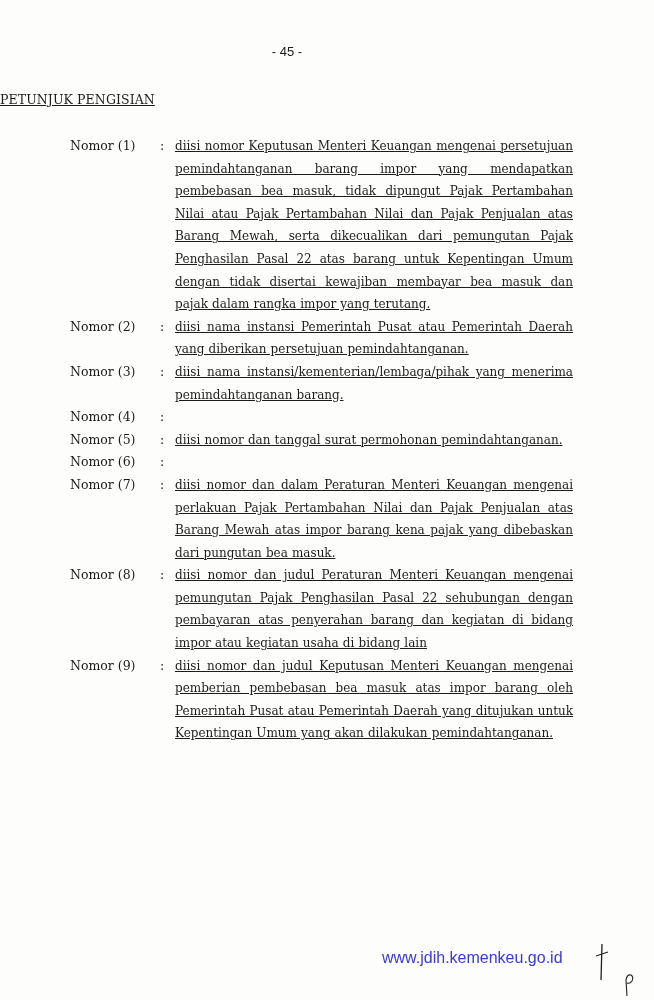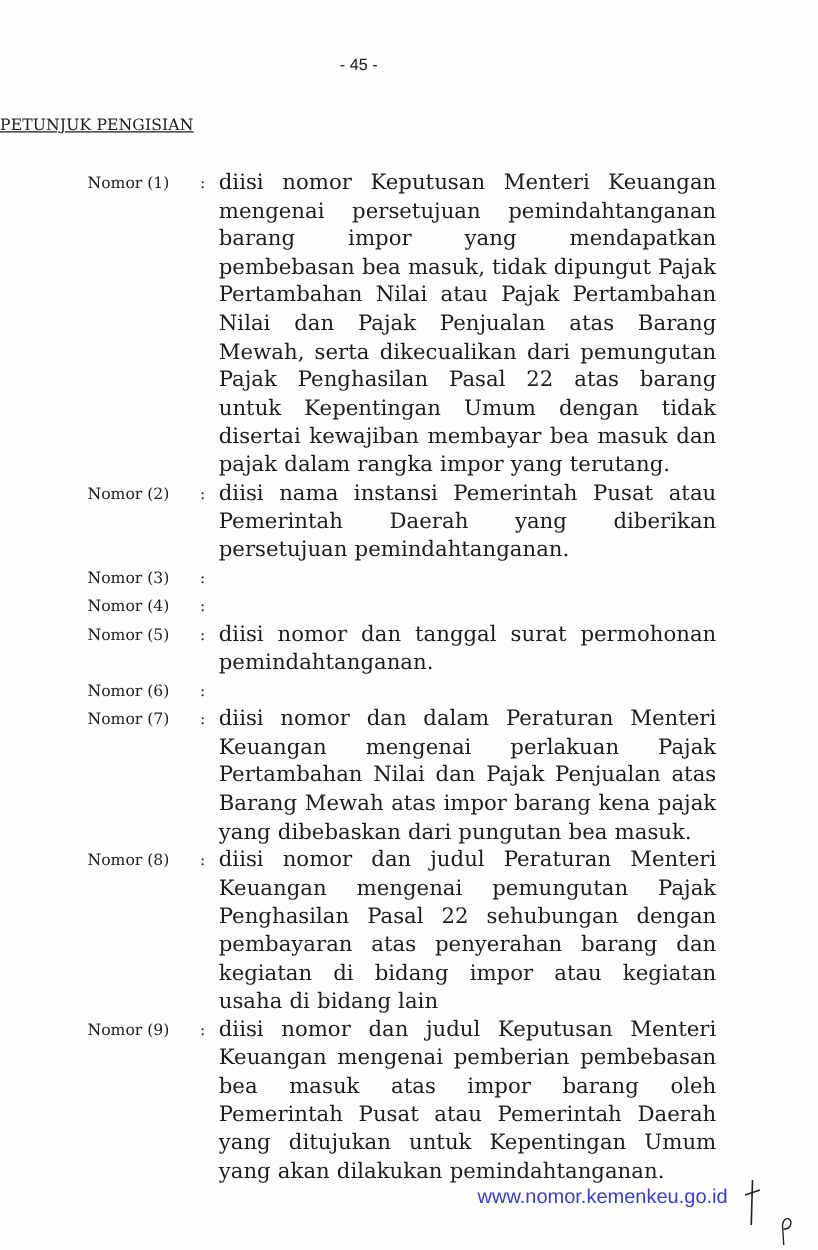--- a/index.html
+++ b/index.html
@@ -17,23 +17,24 @@
   .title {
     position: absolute; top: 92px; left: 0; width: 640px;
     text-align: left; font-size: 12.5px; text-decoration: underline;
     letter-spacing: 0.1px;
   }
   .entries { position: absolute; top: 135px; left: 70px; width: 503px; }
   .entry { display: flex; align-items: flex-start; }
   .label { width: 90px; flex: none; font-size: 12.5px; line-height: 22.6px; white-space: nowrap; }
   .colon { width: 15px; flex: none; font-size: 12.5px; line-height: 22.6px; }
   .text {
-    flex: 1; font-size: 17px; line-height: 22.6px;
+    flex: 1; font-size: 12px; line-height: 22.6px;
     text-align: justify; text-align-last: left;
     word-spacing: 0.3px;
+    text-decoration: underline;
   }
   .footer-link {
     position: absolute; top: 949px; left: 382px;
     font-family: "Liberation Sans", sans-serif; font-size: 16px; color: #3b3bd1;
   }
   .sig1 { position: absolute; left: 592px; top: 942px; }
   .sig2 { position: absolute; left: 623px; top: 972px; }
 </style>
 </head>
 <body>
@@ -48,20 +49,21 @@
     <span class="text">diisi nomor Keputusan Menteri Keuangan mengenai persetujuan pemindahtanganan barang impor yang mendapatkan pembebasan bea masuk, tidak dipungut Pajak Pertambahan Nilai atau Pajak Pertambahan Nilai dan Pajak Penjualan atas Barang Mewah, serta dikecualikan dari pemungutan Pajak Penghasilan Pasal 22 atas barang untuk Kepentingan Umum dengan tidak disertai kewajiban membayar bea masuk dan pajak dalam rangka impor yang terutang.</span>
   </div>
   <div class="entry">
     <span class="label">Nomor (2)</span>
     <span class="colon">:</span>
     <span class="text">diisi nama instansi Pemerintah Pusat atau Pemerintah Daerah yang diberikan persetujuan pemindahtanganan.</span>
   </div>
   <div class="entry">
     <span class="label">Nomor (3)</span>
     <span class="colon">:</span>
+    <span class="text">diisi nama instansi/kementerian/lembaga/pihak yang menerima pemindahtanganan barang.</span>
   </div>
   <div class="entry">
     <span class="label">Nomor (4)</span>
     <span class="colon">:</span>
   </div>
   <div class="entry">
     <span class="label">Nomor (5)</span>
     <span class="colon">:</span>
     <span class="text">diisi nomor dan tanggal surat permohonan pemindahtanganan.</span>
   </div>
@@ -79,21 +81,21 @@
     <span class="colon">:</span>
     <span class="text">diisi nomor dan judul Peraturan Menteri Keuangan mengenai pemungutan Pajak Penghasilan Pasal 22 sehubungan dengan pembayaran atas penyerahan barang dan kegiatan di bidang impor atau kegiatan usaha di bidang lain</span>
   </div>
   <div class="entry">
     <span class="label">Nomor (9)</span>
     <span class="colon">:</span>
     <span class="text">diisi nomor dan judul Keputusan Menteri Keuangan mengenai pemberian pembebasan bea masuk atas impor barang oleh Pemerintah Pusat atau Pemerintah Daerah yang ditujukan untuk Kepentingan Umum yang akan dilakukan pemindahtanganan.</span>
   </div>
 </div>
 
-<a class="footer-link">www.nomor.kemenkeu.go.id</a>
+<a class="footer-link">www.jdih.kemenkeu.go.id</a>
 
 <svg class="sig1" width="20" height="40" viewBox="0 0 20 40">
   <path d="M10 2 L9 38" stroke="#222" stroke-width="1.3" fill="none"></path>
   <path d="M4 14 Q10 12 16 10" stroke="#222" stroke-width="1.2" fill="none"></path>
 </svg>
 <svg class="sig2" width="14" height="26" viewBox="0 0 14 26">
   <path d="M4 24 L3 8 Q4 2 8 3 Q11 5 9 9 Q7 12 4 11" stroke="#222" stroke-width="1.1" fill="none"></path>
 </svg>
 
 </body></html>

